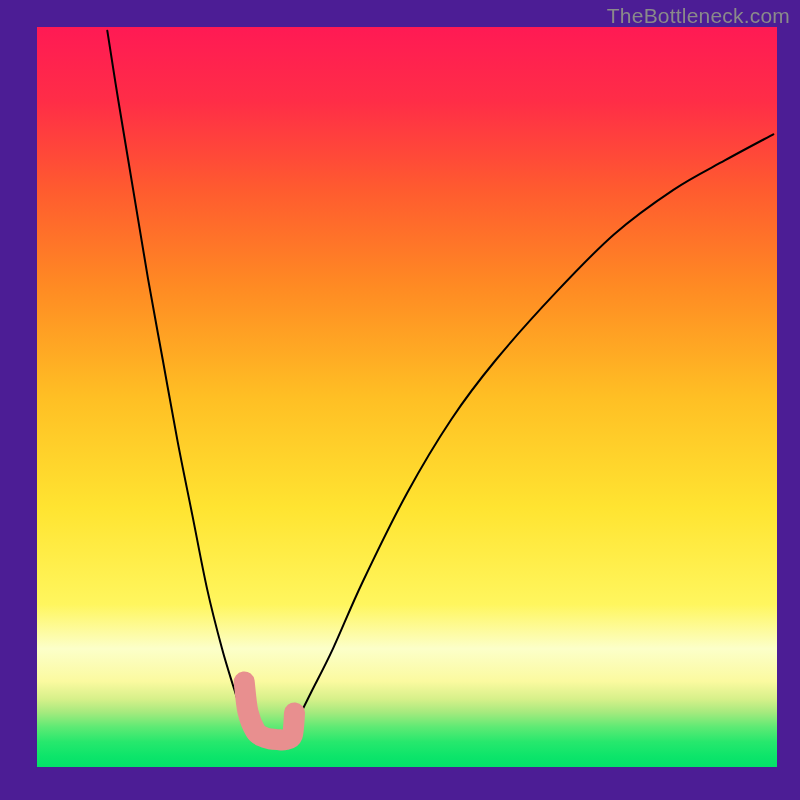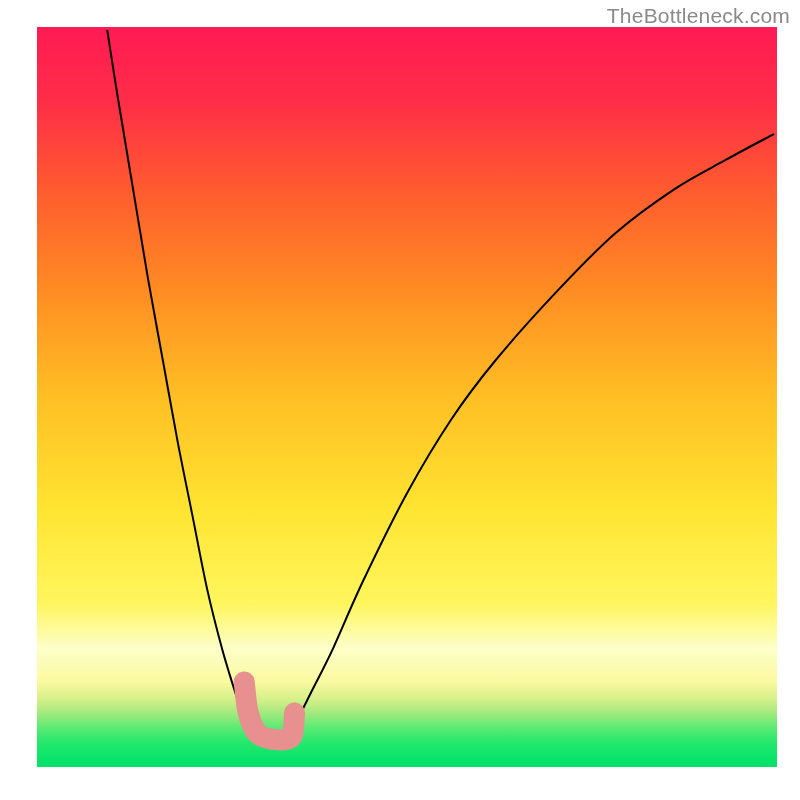--- a/index.html
+++ b/index.html
@@ -9,21 +9,21 @@
     height: 800px;
     background: #000;
     overflow: hidden;
   }
   .frame {
     position: absolute;
     left: 0;
     top: 0;
     width: 800px;
     height: 800px;
-    background: #ffffff;
+    background: #4c1d95;
   }
   .plot {
     position: absolute;
     left: 37px;
     top: 27px;
     width: 740px;
     height: 740px;
     overflow: hidden;
   }
   .plot svg {

